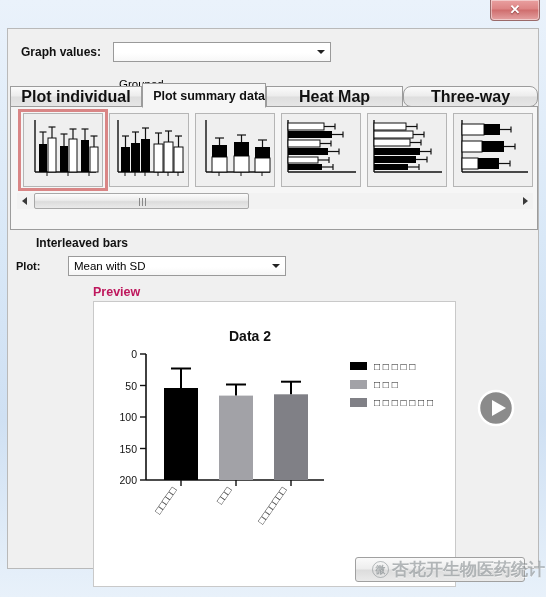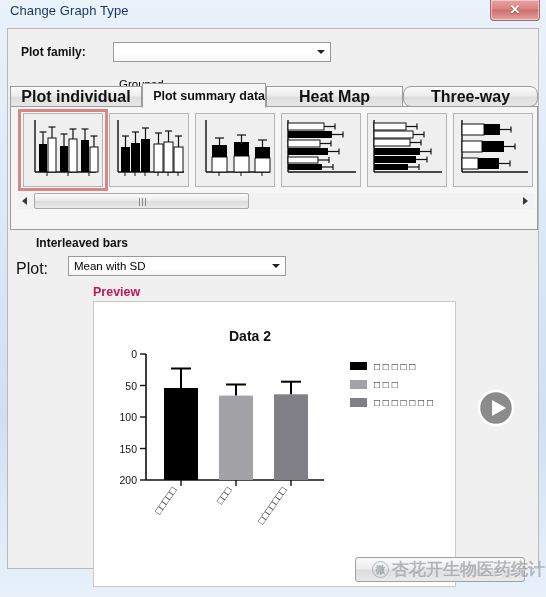--- a/index.html
+++ b/index.html
@@ -165,21 +165,21 @@
                       #888 3px 4px, transparent 4px 6px, #888 6px 7px);
   }
 
   
   #interleaved-label {
     position: absolute; left: 8px; top: 207px;
     font-size: 12px; font-weight: bold; color: #111; margin-left: 20px;
   }
   #plot-label {
     position: absolute; left: 8px; top: 231px;
-    font-size: 16px; font-weight: normal; color: #111;
+    font-size: 11px; font-weight: bold; color: #111;
   }
   #plot-select {
     position: absolute; left: 60px; top: 227px;
     width: 218px; height: 20px;
     background: linear-gradient(to bottom, #ffffff 0%, #ffffff 55%, #f6f6f6 100%);
     border: 1px solid #9a9a9a;
     cursor: pointer;
   }
   #plot-select .val {
     position: absolute; left: 5px; top: 3px;
@@ -232,29 +232,28 @@
     color: rgba(120,128,132,.6);
     font-size: 10px; font-weight: bold;
     text-align: center; line-height: 15px;
     pointer-events: none;
   }
 </style>
 </head>
 <body>
 
 <div id="titlebar">
-  <div id="window-title">Change Graph Type</div>
   <div id="close-button">
     <div class="x">✕</div>
   </div>
 </div>
 
 <div id="panel">
 
-  <div id="graph-family-label">Plot family:</div>
+  <div id="graph-family-label">Graph values:</div>
   <div id="graph-family-select">
     <div class="val">Grouped</div>
     <div class="arrow-box">
         <i class="caret-down"></i>
       </div>
   </div>
 
   <div id="tabs">
     <div class="tab" id="tab0">Plot individual values</div>
     <div class="tab active" id="tab1">Plot summary data</div>

